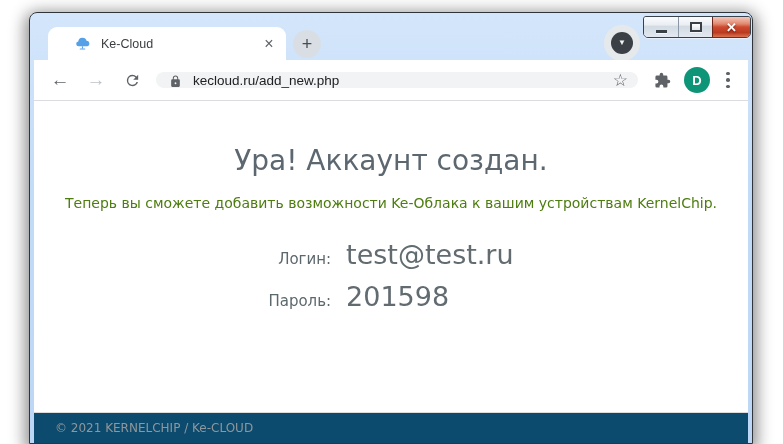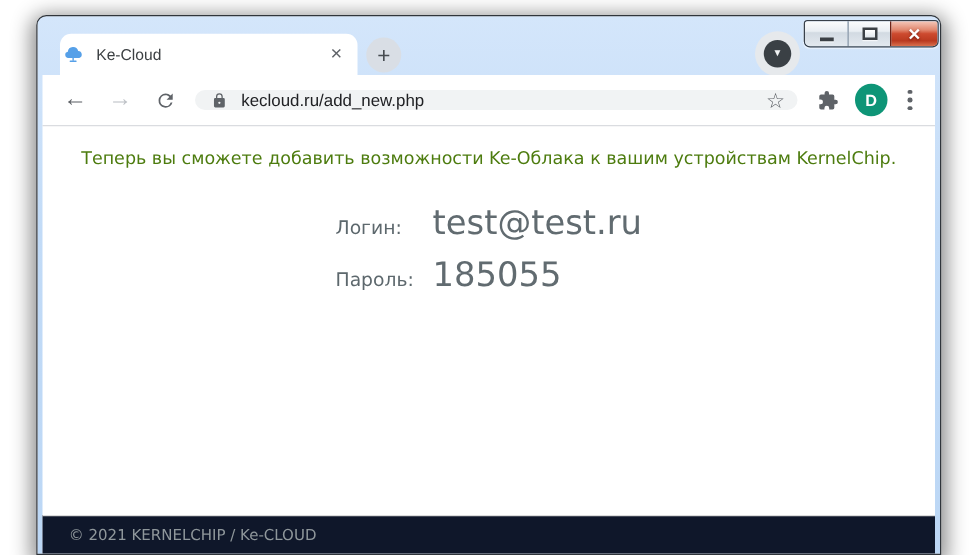--- a/index.html
+++ b/index.html
@@ -14,21 +14,21 @@
     background:linear-gradient(180deg,#d4e6fb 0%,#c2dbf7 40%,#bcd7f5 100%);
     box-shadow:0 4px 16px 4px rgba(0,0,0,0.45);
     overflow:hidden;
   }
 
   
   .tabstrip { position:relative; height:47px; }
   .tab {
     position:absolute; left:18px; top:14px; width:238px; height:33px;
     background:#fff; border-radius:9px 9px 0 0;
-    display:flex; align-items:center; padding:0 8px 0 2px;
+    display:flex; align-items:center; padding:0 8px 0 26px;
   }
   .favicon { width:17px; height:17px; margin-right:10px; color:#56a0e8; flex:none; }
   .favicon svg { width:100%; height:100%; fill:currentColor; }
   .tab-title { flex:1; font-size:12.5px; color:#3c4043; text-align:left; white-space:nowrap; overflow:hidden; }
   .tab-close { width:18px; height:18px; display:flex; align-items:center; justify-content:center;
     font-size:16px; color:#5f6368; cursor:pointer; border-radius:50%; }
   .newtab-btn {
     position:absolute; left:263px; top:17px; width:28px; height:28px; border-radius:50%;
     background:#d9dee5; color:#474c51; font-size:18px; font-weight:400;
     display:flex; align-items:center; justify-content:center; cursor:pointer;
@@ -91,26 +91,26 @@
   .kebab i { width:3.5px; height:3.5px; border-radius:50%; background:#5f6368; }
 
   .divider { height:1px; background:#dadce0; flex:none; }
 
   
   .page { flex:1; text-align:center; font-family:"DejaVu Sans", sans-serif; overflow:hidden; }
   .page h1 { margin-top:43px; font-size:28px; font-weight:400; color:#5c6770; }
   .subtext { margin-top:18px; font-size:14px; color:#4d7c0f; }
   .creds { display:inline-grid; grid-template-columns:auto auto; column-gap:15px; row-gap:11px;
     margin-top:28px; align-items:baseline; }
-  .cred-label { font-size:15px; color:#5d686d; text-align:left; }
+  .cred-label { font-size:15px; color:#5d686d; text-align:right; }
   .cred-value { font-size:27px; color:#616b70; text-align:left; }
   .link-row { margin-top:44px; }
   .login-link { font-size:19px; color:#2271b5; text-decoration:underline; cursor:pointer; }
 
-  .footer { height:31px; flex:none; background:#0f172a; border-top:1px solid #dcdcdc;
+  .footer { height:31px; flex:none; background:#0c4a6e; border-top:1px solid #dcdcdc;
     display:flex; align-items:center; padding-left:21px;
     font-family:"DejaVu Sans", sans-serif; font-size:12px; color:#8f979b; }
 </style>
 </head>
 <body>
 
 <div class="window">
 
   <div class="tabstrip">
     <div class="tab">
@@ -169,26 +169,27 @@
       <span class="kebab">
           <i></i>
           <i></i>
           <i></i>
         </span>
     </div>
 
     <div class="divider"></div>
 
     <div class="page">
+      <h1>Ура! Аккаунт создан.</h1>
       <div class="subtext">Теперь вы сможете добавить возможности Ke-Облака к вашим устройствам KernelChip.</div>
       <div class="creds">
         <span class="cred-label">Логин:</span>
         <span class="cred-value">test@test.ru</span>
         <span class="cred-label">Пароль:</span>
-        <span class="cred-value">185055</span>
+        <span class="cred-value">201598</span>
       </div>
     </div>
 
     <div class="footer">
       <span>© 2021 KERNELCHIP / Ke-CLOUD</span>
     </div>
 
   </div>
 </div>
 

